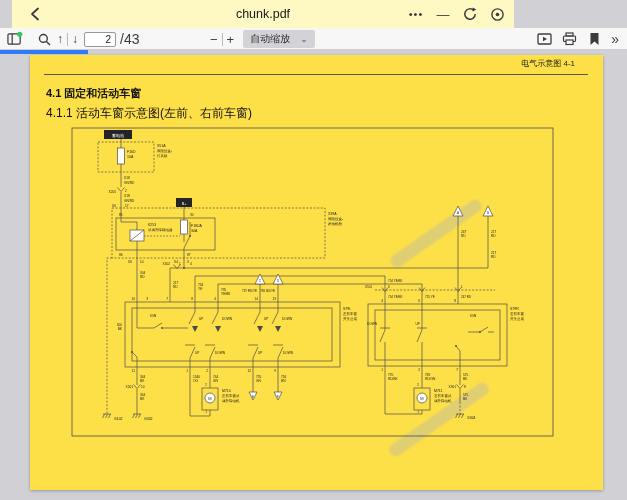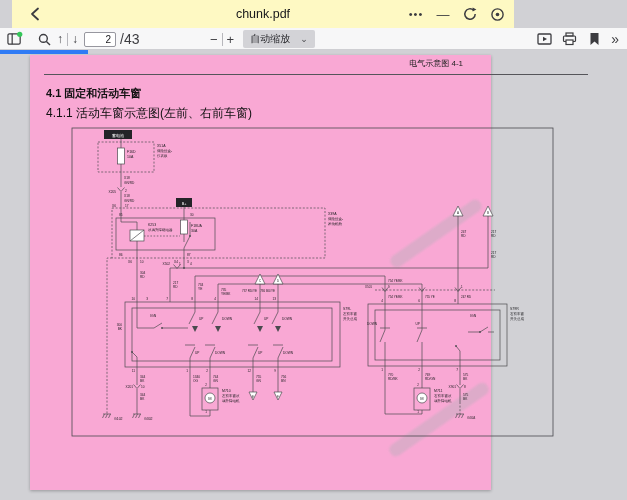--- a/index.html
+++ b/index.html
@@ -18,21 +18,21 @@
   .ticon{display:flex;align-items:center;justify-content:center;width:16px;height:16px;cursor:pointer}
   .tglyph{font-size:12px;line-height:1;cursor:pointer;color:#3c3c40}
   .sep{width:1px;height:13px;background:#b7b7bc;margin:0 4px}
   .page-input{width:32px;height:15px;border:1px solid #97979f;border-radius:2px;background:#fff;font-size:10px;text-align:right;padding-right:4px;color:#202024}
   .page-count{font-size:14px;margin-left:4px;color:#3c3c40}
   .zoom-select{height:18px;background:#d3d3d7;border-radius:2px;display:flex;align-items:center;gap:10px;padding:0 7px;font-size:10px;color:#28282c;cursor:pointer}
   .zoom-caret{font-size:9px;color:#4a4a4e}
   .loading-bar{position:absolute;left:0;top:50px;height:3.5px;background:#2f7bf5;z-index:6}
   
   .viewer{position:absolute;left:0;top:54px;width:627px;height:446px;background:#d1d1d5}
-  .page{position:absolute;left:30px;top:1px;width:461px;height:435px;background:#f9a8d4;box-shadow:0 1px 3px rgba(0,0,0,.28)}
+  .page{position:absolute;left:30px;top:1px;width:573px;height:435px;background:#fde047;box-shadow:0 1px 3px rgba(0,0,0,.28)}
   .pg-header{position:absolute;right:28px;top:3px;font-size:8px;color:#222}
   .pg-rule{position:absolute;left:14px;top:19px;width:544px;height:1px;background:#55555a}
   .h1{position:absolute;left:16px;top:31px;font-size:11px;font-weight:700;color:#111}
   .h2{position:absolute;left:16px;top:50px;font-size:12px;font-weight:400;color:#111}
   .wiring{position:absolute;left:40px;top:71px;width:486px;height:312px}
   .wm{position:absolute;background:rgba(175,175,185,.38);border-radius:6px;transform:rotate(-35deg);filter:blur(1px)}
   svg text{font-family:"Liberation Sans",sans-serif}
 </style>
 </head>
 <body>

